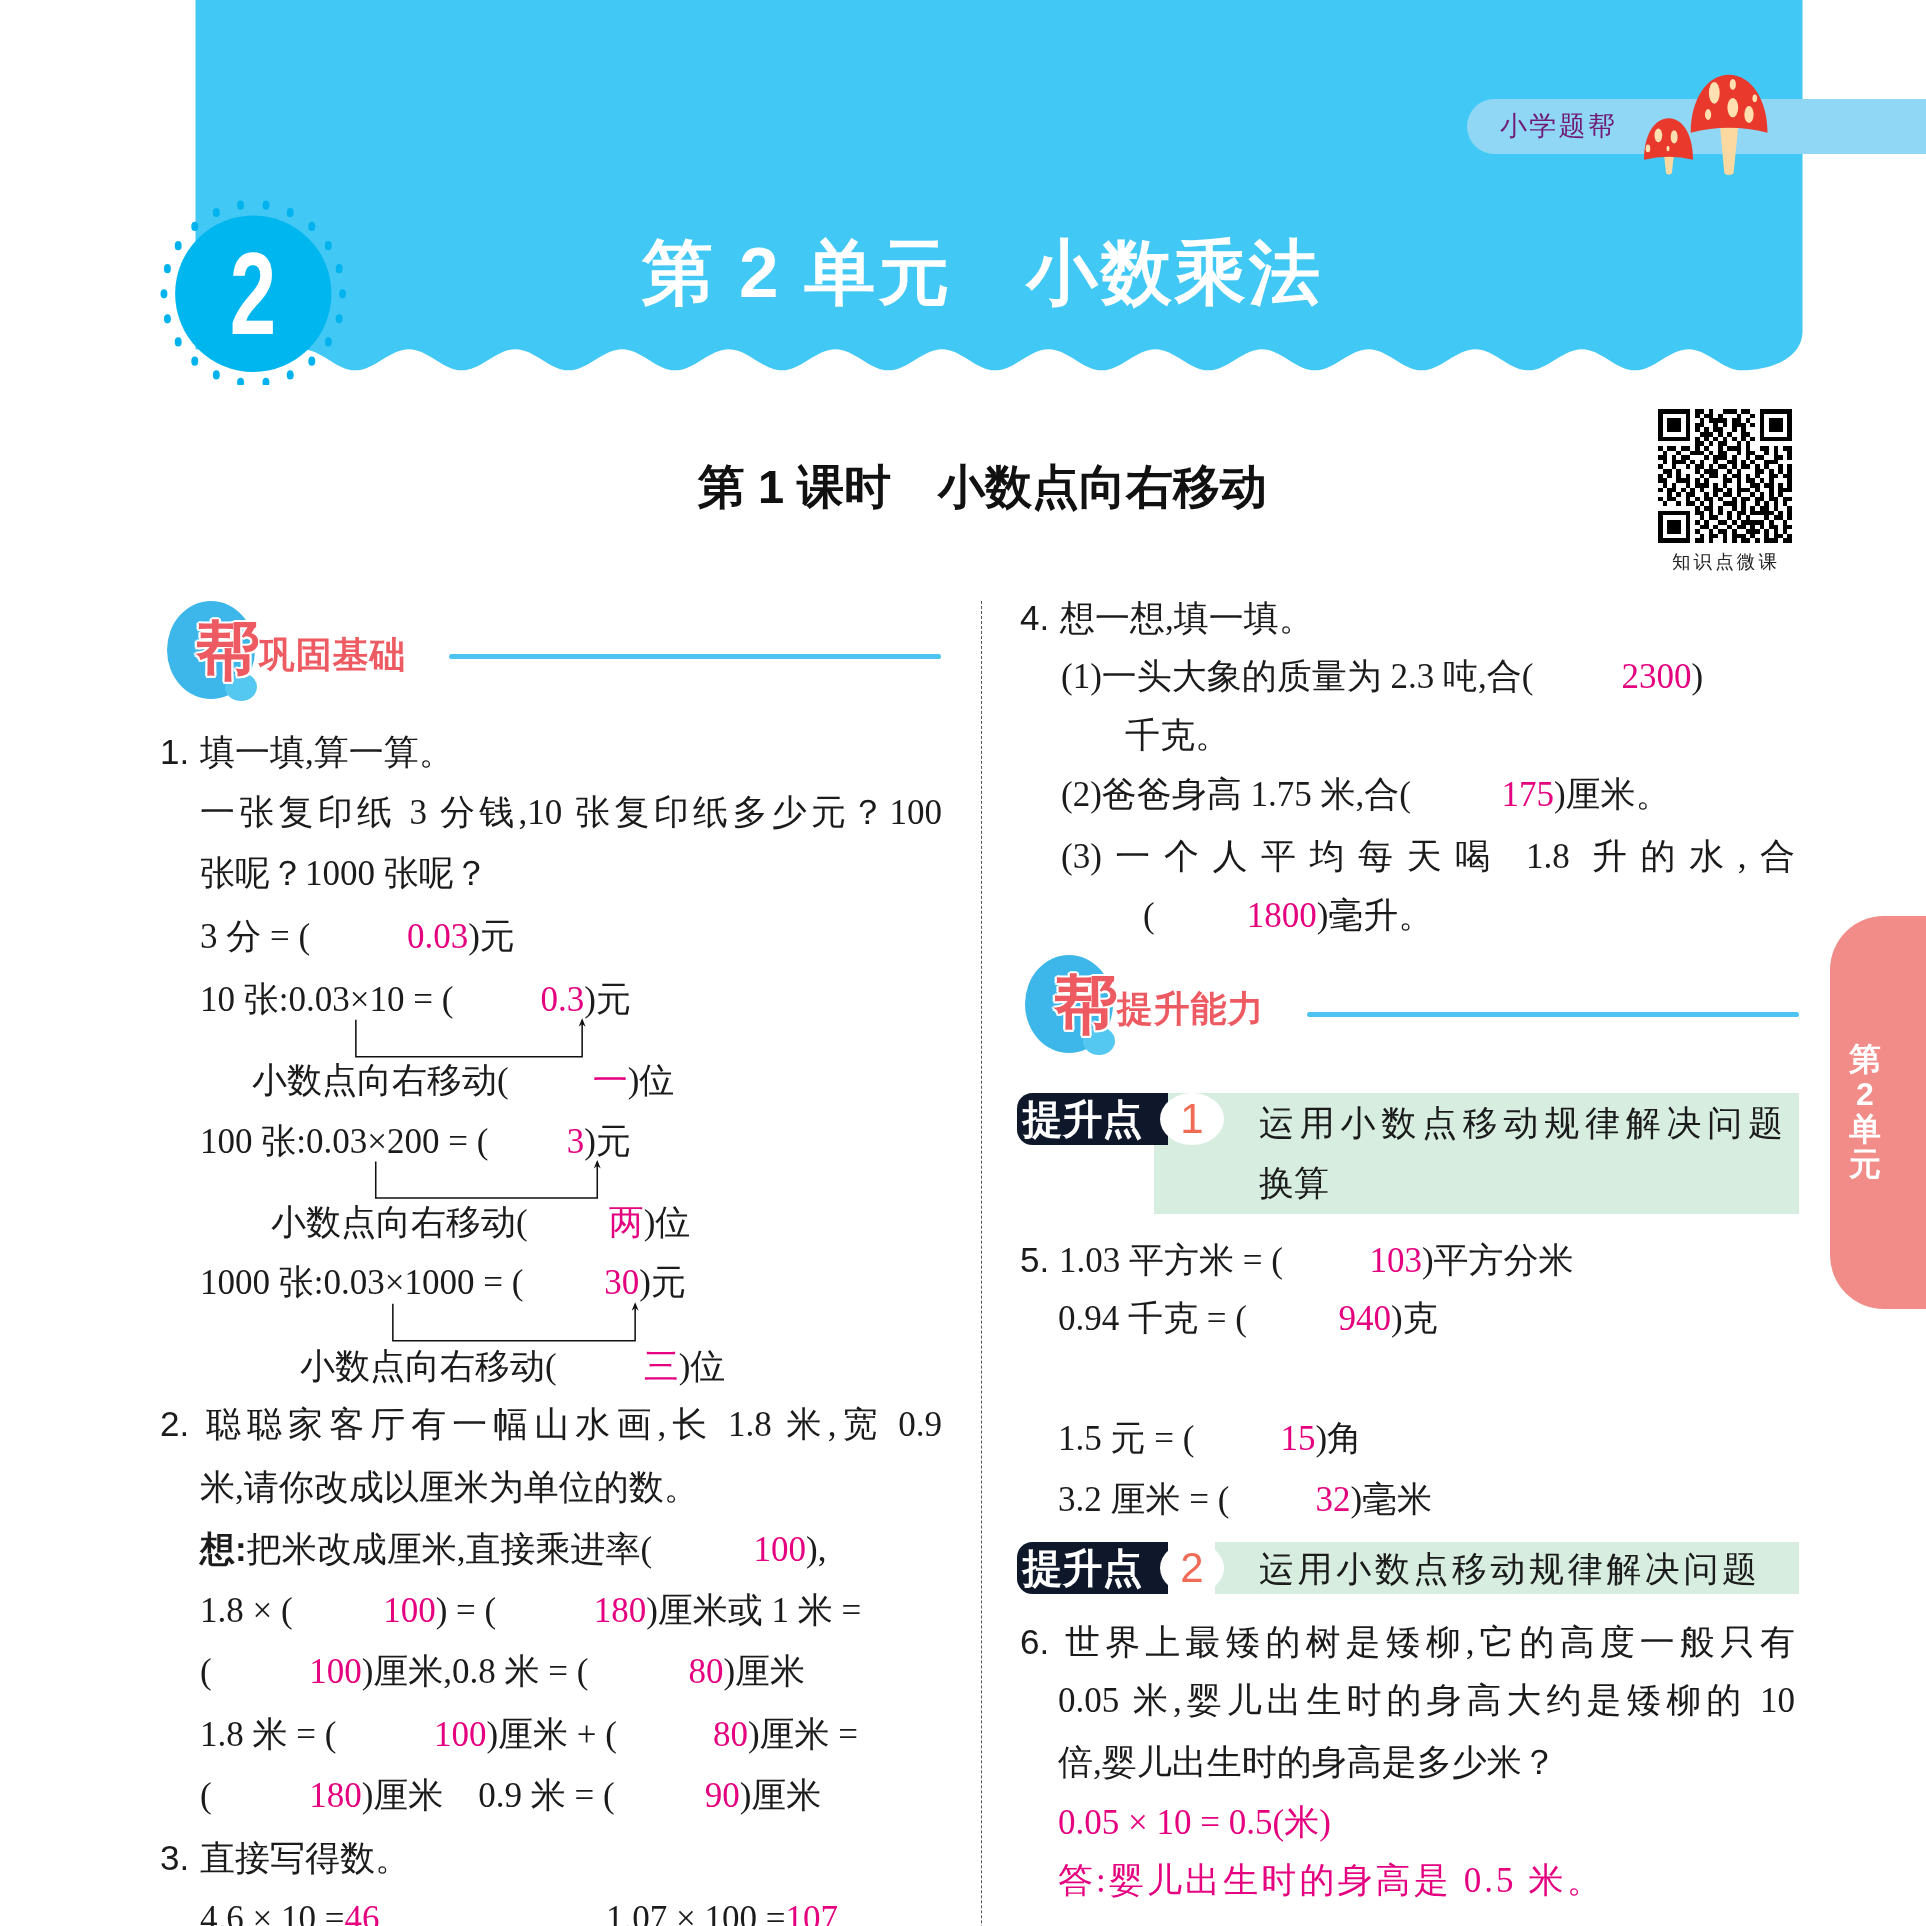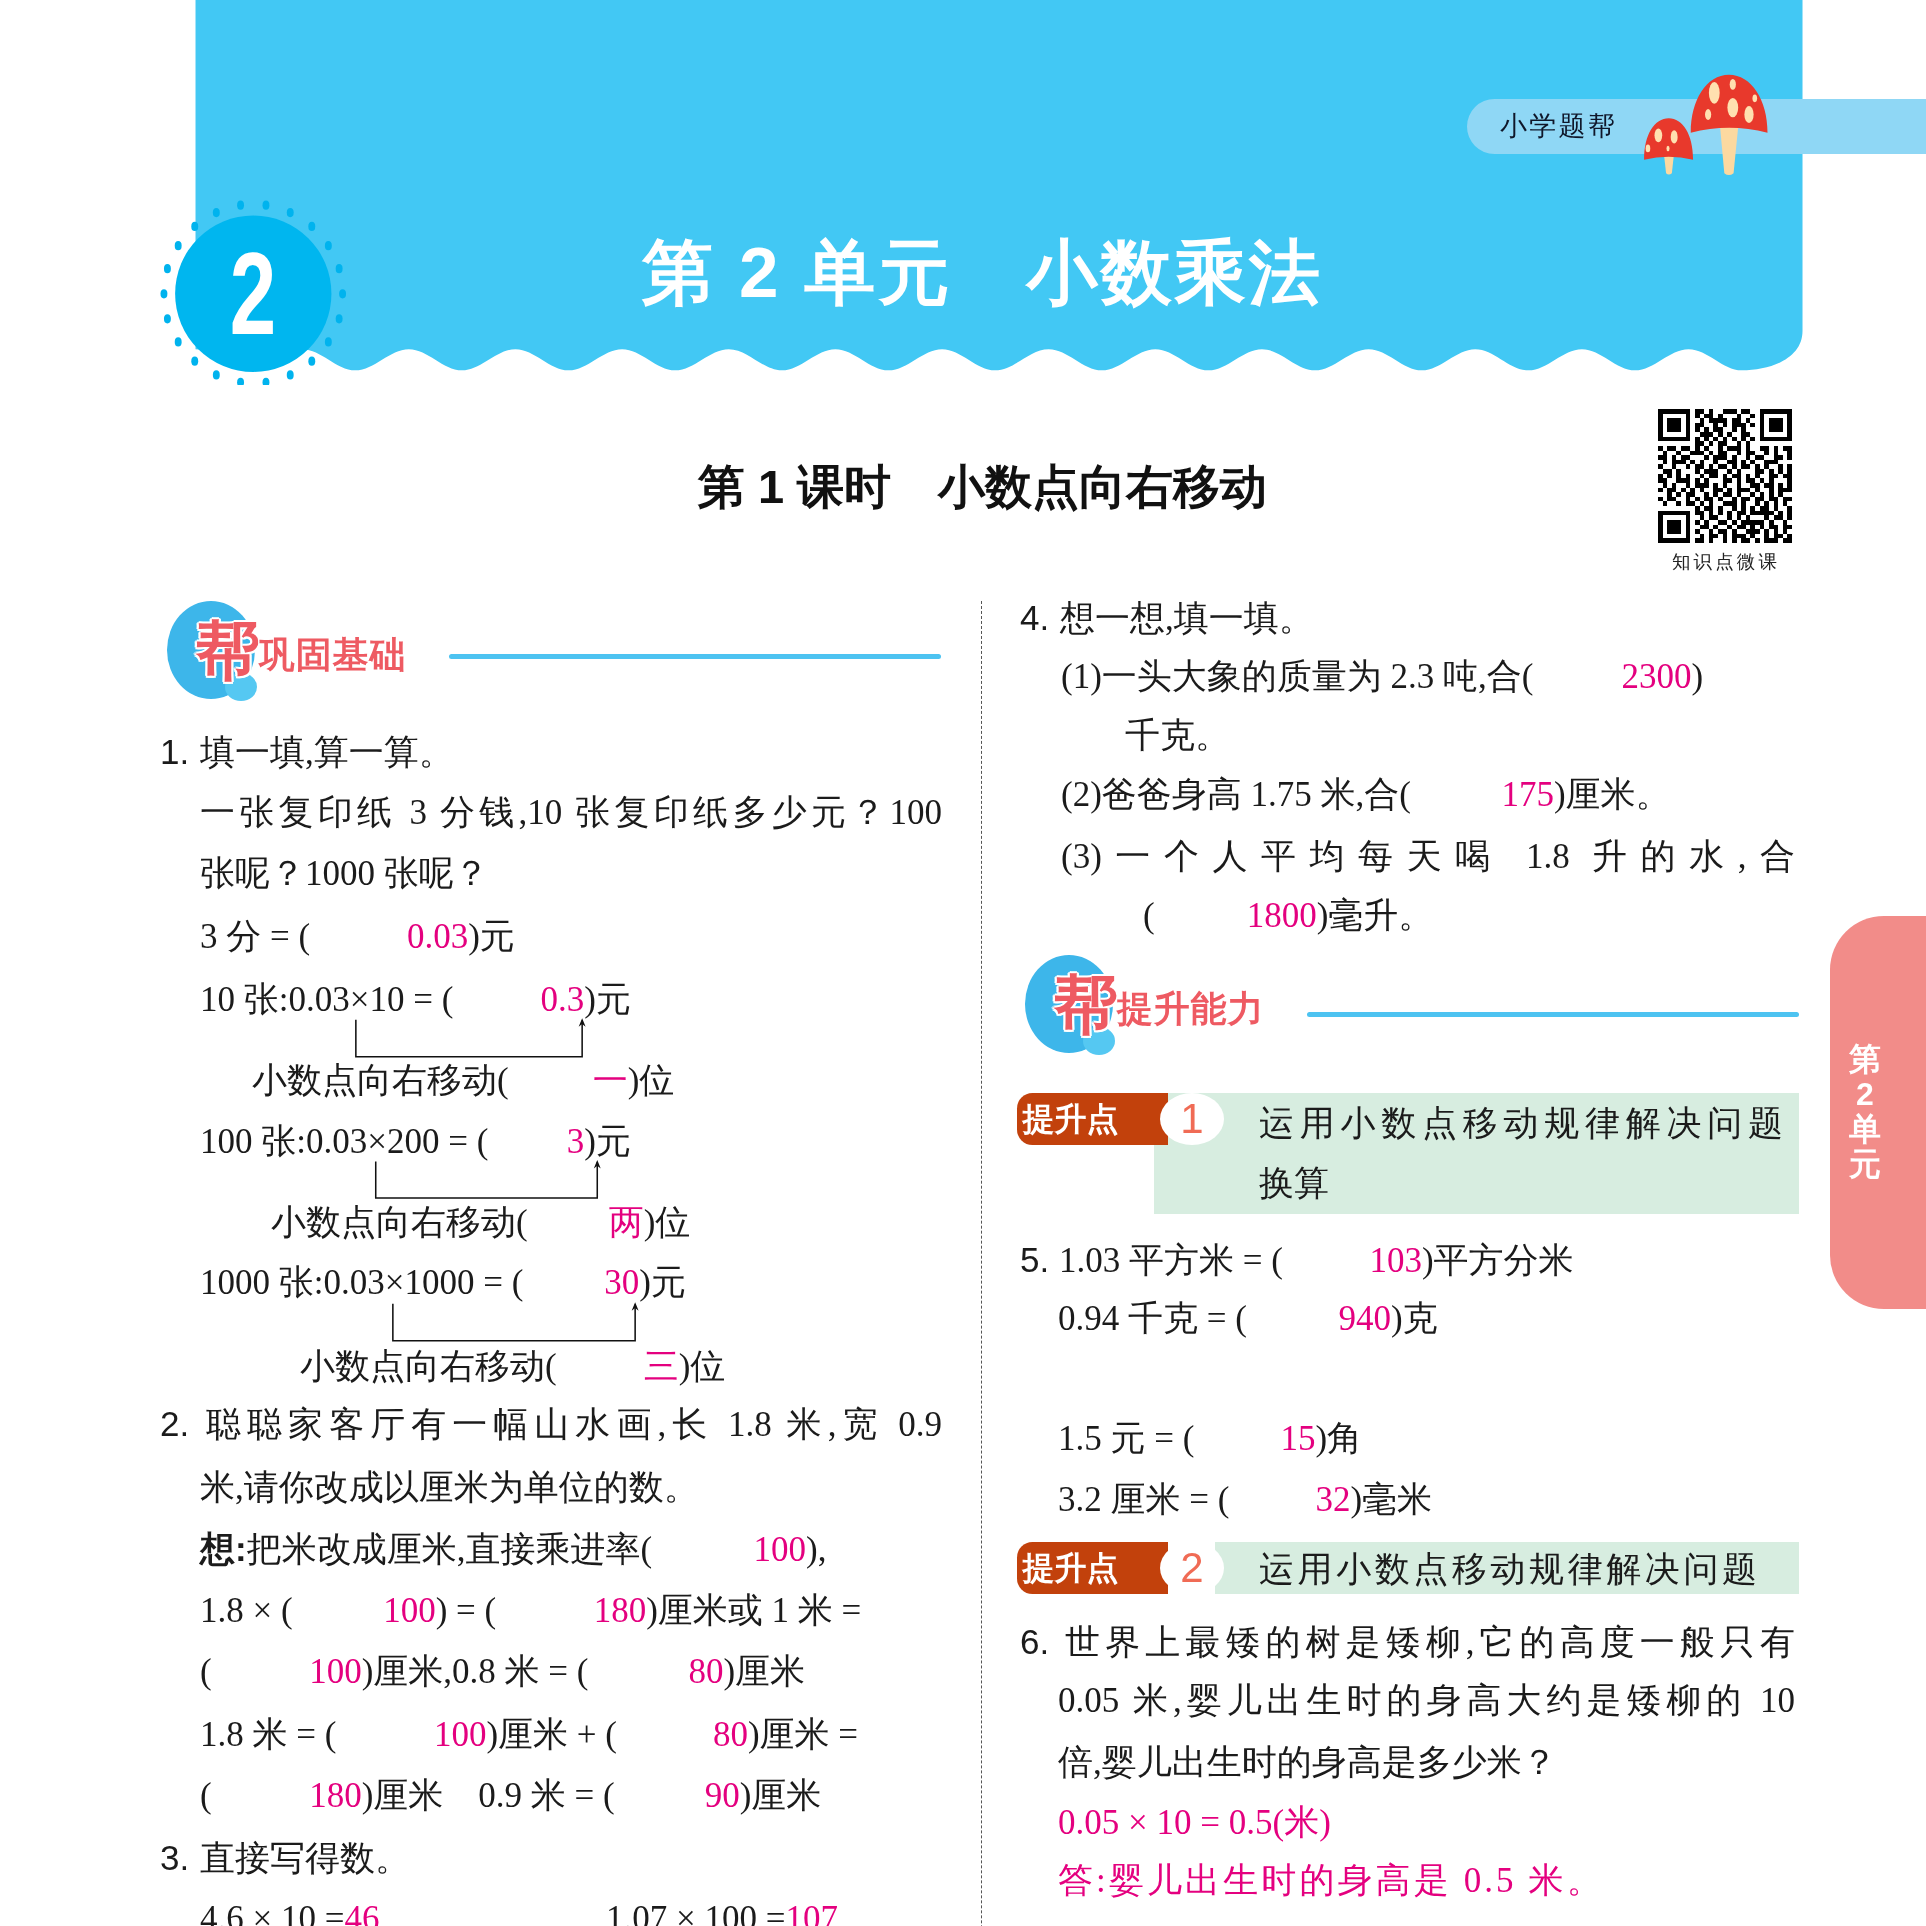--- a/index.html
+++ b/index.html
@@ -10,35 +10,35 @@
 .just{white-space:normal;text-align:justify;text-align-last:justify;overflow:hidden}
 .qn{display:inline-block;width:40px;font-family:"Liberation Sans","DejaVu Sans",sans-serif}
 .ans{display:inline-block;text-align:right;color:#E4007F}
 .pink{color:#E4007F}
 .bold{font-weight:bold;font-family:"Liberation Sans","DejaVu Sans",sans-serif}
 
 
 .unit-badge{position:absolute;left:176px;top:217px;width:154px;height:154px;line-height:154px;text-align:center;color:#fff;font-family:"Liberation Sans","DejaVu Sans",sans-serif;font-weight:bold;font-size:116px;transform:scaleX(0.72)}
 .unit-title{position:absolute;left:424px;top:230px;width:1117px;height:85px;line-height:85px;text-align:center;color:#fff;font-family:"Liberation Sans","DejaVu Sans",sans-serif;font-weight:bold;font-size:71px;letter-spacing:3.1px}
 .brand{position:absolute;left:1467px;top:99px;width:501px;height:55px;background:#8FD7F5;border-radius:28px 0 0 28px}
-.brand span{position:absolute;left:33px;top:0;line-height:55px;font-size:27px;color:#0f172a;font-family:"Liberation Sans","DejaVu Sans",sans-serif;letter-spacing:2.3px}
+.brand span{position:absolute;left:33px;top:0;line-height:55px;font-size:27px;color:#701a75;font-family:"Liberation Sans","DejaVu Sans",sans-serif;letter-spacing:2.3px}
 .lesson-title{position:absolute;left:424px;top:456px;width:1117px;height:62px;line-height:62px;text-align:center;font-family:"Liberation Sans","DejaVu Sans",sans-serif;font-weight:bold;font-size:47px;color:#111}
 .qr-label{position:absolute;left:1653px;top:550px;width:146px;height:25px;line-height:25px;text-align:center;font-size:18.5px;letter-spacing:3.1px;color:#222}
 
 
 .sec{position:absolute;height:100px}
 .sec .blob{position:absolute;left:0;top:0;width:88px;height:98px;border-radius:50%;background:#3DB6EA}
 .sec .bump{position:absolute;left:58px;top:72px;width:32px;height:28px;border-radius:50%;background:#55C8F2}
 .sec .bang{position:absolute;left:28.5px;top:14.6px;font-size:65px;line-height:69px;font-weight:bold;color:#EE5A62;font-family:"Liberation Sans","DejaVu Sans",sans-serif;text-shadow:2.3px 0 #fff,-2.3px 0 #fff,0 2.3px #fff,0 -2.3px #fff,1.5px 1.5px #fff,-1.5px -1.5px #fff,1.5px -1.5px #fff,-1.5px 1.5px #fff}
 .sec .stitle{position:absolute;left:92px;top:31px;font-size:36px;line-height:46px;font-weight:bold;color:#EE5A62;font-family:"Liberation Sans","DejaVu Sans",sans-serif;letter-spacing:0.8px;text-shadow:1.2px 0 #fff,-1.2px 0 #fff,0 1.2px #fff,0 -1.2px #fff}
 .sec .rule{position:absolute;left:282px;right:0;top:53px;height:5.4px;background:#4DC3F1;border-radius:2.7px}
 
 
 .kp-bg{position:absolute;background:#D7EDE0}
-.kp-pill{position:absolute;width:151px;height:52px;background:#c2410c;border-radius:15.4px 0 0 15.4px;color:#fff;font-family:"Liberation Sans","DejaVu Sans",sans-serif;font-weight:bold;font-size:32px;line-height:52px;padding-left:5.4px;white-space:nowrap}
+.kp-pill{position:absolute;width:151px;height:52px;background:#0f172a;border-radius:15.4px 0 0 15.4px;color:#fff;font-family:"Liberation Sans","DejaVu Sans",sans-serif;font-weight:bold;font-size:40px;line-height:52px;padding-left:5.4px;white-space:nowrap}
 .kp-circle{position:absolute;width:64px;height:52px;background:#fff;border-radius:50%;color:#F06B55;font-size:42px;line-height:52px;text-align:center;font-family:"Liberation Sans","DejaVu Sans",sans-serif}
 
 
 .side-tab{position:absolute;left:1830px;top:916px;width:138px;height:393px;background:#F28C89;border-radius:54px 0 0 54px}
 .side-text{position:absolute;left:1842px;top:1042px;width:46px;color:#fff;font-family:"Liberation Sans","DejaVu Sans",sans-serif;font-weight:bold;font-size:32px;text-align:center}
 .side-text span{display:block;line-height:35px}
 
 .divider{position:absolute;left:981px;top:601px;height:1972px;border-left:1.5px dashed #555}
 </style>
 </head>

